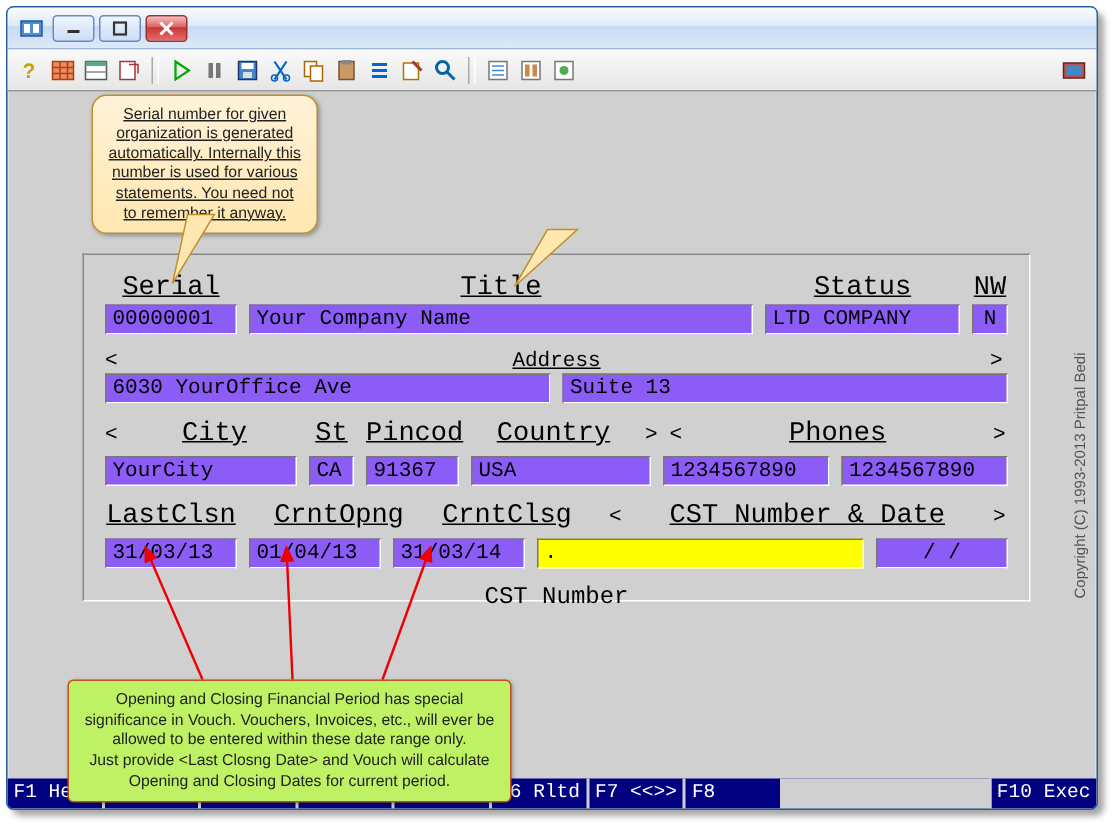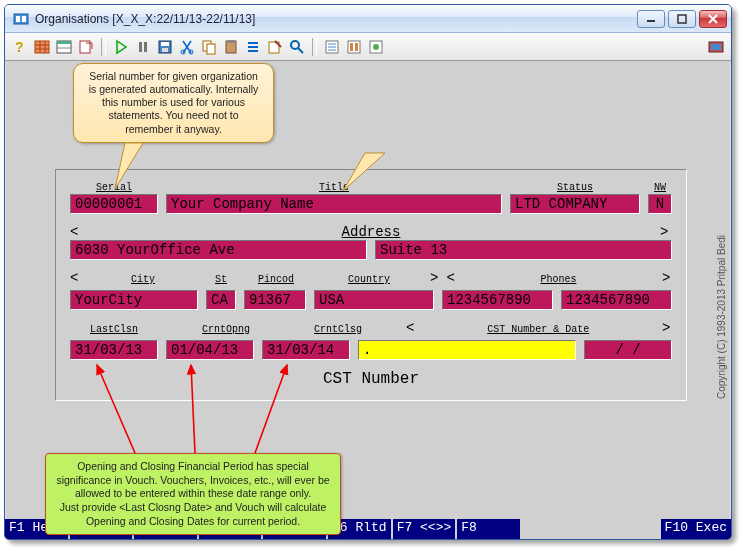--- a/index.html
+++ b/index.html
@@ -12,22 +12,22 @@
   .wbtns { display:flex; gap:3px; }
   .wbtn { width: 28px; height: 18px; border-radius: 3px; border: 1px solid #6a8bbd; background: linear-gradient(#f0f6ff,#cbdcf3); display:flex; align-items:center; justify-content:center; }
   .wbtn.close { background: linear-gradient(#f8bdbd,#d96060 45%,#c83838 46%,#e86a6a); border-color:#a03030; color:#fff; }
   .toolbar { height: 28px; background: linear-gradient(#fafafa,#e6e6e6); border-bottom: 1px solid #9a9a9a; display:flex; align-items:center; padding: 0 6px; gap:4px; position:relative; }
   .tbtn { width:18px; height:18px; display:flex; align-items:center; justify-content:center; }
   .tsep { width:5px; height:18px; border-left:1px solid #aaa; border-right:1px solid #fff; margin:0 2px; }
   .client { position: absolute; left:0; right:0; top:56px; bottom:0; }
   .formpanel { position:absolute; left:50px; top:108px; width:632px; height:232px; background:#d0d0d0; border-top:1px solid #888; border-left:1px solid #888; border-right:1px solid #fff; border-bottom:1px solid #fff; padding: 12px 14px 8px 14px; font-family: "Courier New", monospace; font-size:14px; color:#000; }
   .row { display:flex; align-items:flex-end; gap:8px; margin-bottom:10px; }
   .fld { display:flex; flex-direction:column; }
-  .lbl { font-family:"Courier New",monospace; font-size:10px; text-decoration: underline; margin-bottom:1px; text-align:center; white-space:pre; }
-  .inp { background:#be185d; border-top:1px solid #777; border-left:1px solid #777; border-right:1px solid #fff; border-bottom:1px solid #fff; font-family:"Courier New",monospace; font-size:14px; padding:1px 4px; height:20px; }
+  .lbl { font-family:"Courier New",monospace; font-size:18px; text-decoration: underline; margin-bottom:1px; text-align:center; white-space:pre; }
+  .inp { background:#8b5cf6; border-top:1px solid #777; border-left:1px solid #777; border-right:1px solid #fff; border-bottom:1px solid #fff; font-family:"Courier New",monospace; font-size:14px; padding:1px 4px; height:20px; }
   .inp.yellow { background:#ffff00; }
   .angle { font-family:"Courier New",monospace; font-size:14px; }
   .addrlbl { text-align:center; flex:1; text-decoration: underline; }
   .addresshdr { display:flex; align-items:center; margin-top:6px; }
   .addresshdr .angle { width:12px; }
   .cstlabel { text-align:center; font-family:"Courier New",monospace; font-size:16px; }
   .fkeys { position:absolute; left:0; right:0; bottom:0; height:20px; display:flex; background:#000080; color:#fff; font-family:"Courier New",monospace; font-size:13px; }
   .fkey { padding:1px 4px 0 4px; border-right:2px solid #d0d0d0; white-space:pre; }
   .fkey:last-child { border-right:0; }
   .fkey.fill { flex:1; background:#d0d0d0; }
@@ -44,21 +44,20 @@
 <div class="window">
 
   <div class="titlebar">
     <span class="icon">
       <svg width="16" height="16">
           <rect x="1" y="3" width="14" height="10" fill="#4a90d9" stroke="#1b5aa0"></rect>
           <rect x="3" y="5" width="4" height="6" fill="#fff"></rect>
           <rect x="9" y="5" width="4" height="6" fill="#fff"></rect>
         </svg>
     </span>
-    <span class="text">Organisations [X_X_X:22/11/13-22/11/13]</span>
     <div class="wbtns">
       <div class="wbtn">
           <svg width="10" height="10">
             <line x1="1" y1="7" x2="9" y2="7" stroke="#333" stroke-width="2"></line>
           </svg>
         </div>
       <div class="wbtn">
           <svg width="10" height="10">
             <rect x="1" y="1" width="8" height="8" fill="none" stroke="#333" stroke-width="1.5"></rect>
           </svg>
@@ -285,21 +284,21 @@
       <div class="fkey">F3 Brws</div>
       <div class="fkey">F4     </div>
       <div class="fkey">F5     </div>
       <div class="fkey">F6 Rltd</div>
       <div class="fkey">F7 &lt;&lt;&gt;&gt;</div>
       <div class="fkey">F8     </div>
       <div class="fkey fill"></div>
       <div class="fkey" style="border-right:0">F10 Exec</div>
     </div>
 
-    <div class="callout" style="left:68px; top:2px; width:201px;">Serial number for given organization is generated automatically. Internally this number is used for various statements. You need not to remember it anyway.</div>
+    <div class="callout" style="left:56px; top:2px; width:151px;text-decoration:underline;">Serial number for given organization is generated automatically. Internally this number is used for various statements. You need not to remember it anyway.</div>
     <div class="callout3" style="left:40px; top:392px; width:296px; white-space:pre-line;">Opening and Closing Financial Period has special significance in Vouch. Vouchers, Invoices, etc., will ever be allowed to be entered within these date range only.
 Just provide &lt;Last Closng Date&gt; and Vouch will calculate Opening and Closing Dates for current period.</div>
 
     <svg class="arrows" width="728" height="480">
 
       <polygon points="120,82 138,82 110,128" fill="#ffe7b0" stroke="#c0902c"></polygon>
 
       <polygon points="360,92 380,92 338,130" fill="#ffe7b0" stroke="#c0902c"></polygon>
 
       <defs>

